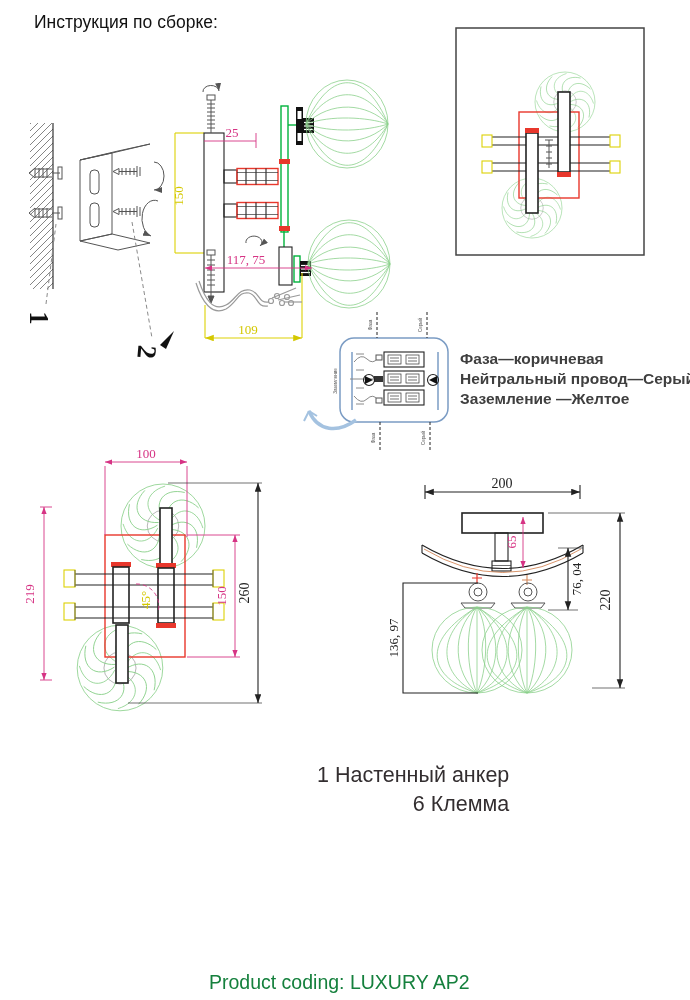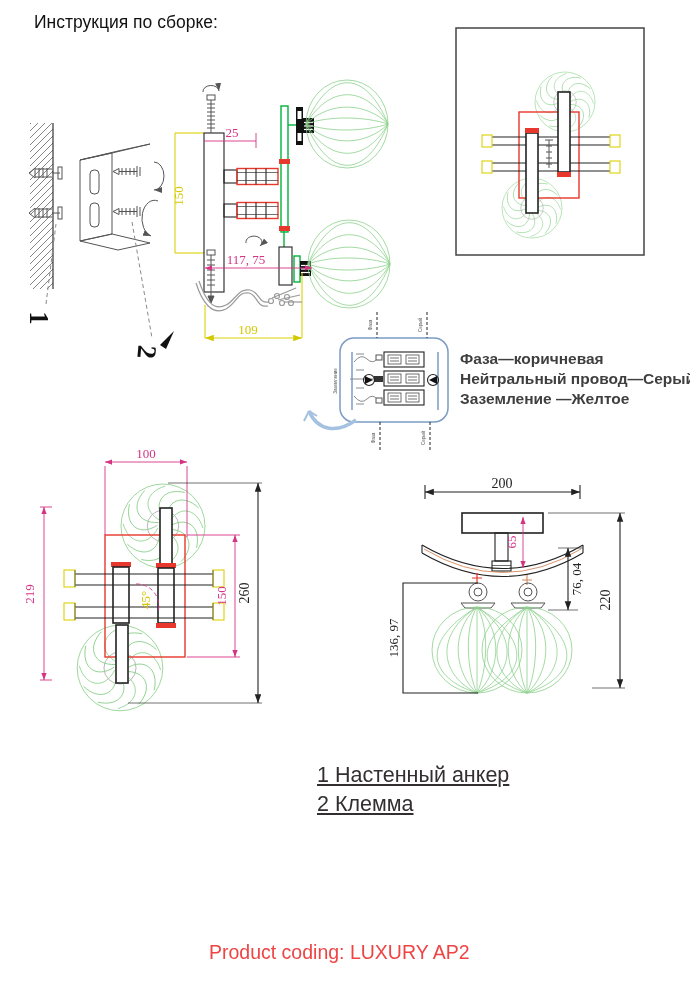--- a/index.html
+++ b/index.html
@@ -1,17 +1,17 @@
 <!DOCTYPE html>
 <html><head>
 <meta charset="utf-8">
 <style>
   html,body{margin:0;padding:0;background:#fff;}
   #page{position:relative;width:690px;height:1000px;background:#fff;overflow:hidden;
-        font-family:"Liberation Sans",sans-serif;}
+        font-family:"Liberation Sans",sans-serif;text-align:right;}
   svg{position:absolute;left:0;top:0;}
   .k   {stroke:#222;fill:none;stroke-width:1.1;}
   .k2  {stroke:#222;fill:none;stroke-width:1.6;}
   .thin{stroke:#333;fill:none;stroke-width:.7;}
   .gray{stroke:#8a8a8a;fill:none;stroke-width:1;}
   .pen {stroke:#555;fill:none;stroke-width:1;}
   .dash{stroke-dasharray:4 3;}
   .mag {stroke:#d63384;fill:none;stroke-width:.9;}
   .magt{fill:#d63384;}
   .yel {stroke:#ddd104;fill:none;stroke-width:1.1;}
@@ -25,22 +25,22 @@
   .cab {stroke:#9a9a9a;fill:none;stroke-width:1.2;}
   .wht {fill:#fff;}
   .blk {fill:#111;stroke:none;}
   text{fill:#222;}
   .dimt{font-family:"Liberation Serif",serif;font-size:13px;}
   .dimb{font-family:"Liberation Serif",serif;font-size:14px;}
   .tiny{font-family:"Liberation Sans",sans-serif;font-size:4.5px;fill:#555;}
   .callout{font-family:"Liberation Serif",serif;font-size:27px;font-weight:bold;fill:#111;}
   .wiretxt{font-family:"Liberation Sans",sans-serif;font-size:15.5px;font-weight:600;fill:#3f3f3f;}
   .title{position:absolute;left:34px;top:12px;font-size:17.5px;color:#111;}
-  .parts{position:absolute;left:317px;top:761px;font-size:21.5px;line-height:28.5px;color:#332e30;text-decoration:underline;}
-  .pcode{position:absolute;left:209px;top:941px;font-size:19.5px;color:#ef4444;}
+  .parts{position:absolute;left:317px;top:761px;font-size:21.5px;line-height:28.5px;color:#332e30;}
+  .pcode{position:absolute;left:209px;top:971px;font-size:19.5px;color:#15803d;}
 </style>
 </head>
 <body>
 
 <div id="page">
 
   <div class="title">Инструкция по сборке:</div>
 
   <svg width="690" height="1000" viewBox="0 0 690 1000">
     <defs>
@@ -487,17 +487,17 @@
         <line x1="548" y1="513" x2="625" y2="513" class="thin"></line>
         <line x1="592" y1="688" x2="625" y2="688" class="thin"></line>
         <line x1="620" y1="513" x2="620" y2="688" class="k" stroke-width=".9" marker-start="url(#aB)" marker-end="url(#aB)"></line>
         <text class="dimb" text-anchor="middle" x="610" y="600" transform="rotate(-90 610 600)">220</text>
       </g>
     </g>
   </svg>
 
   <div class="parts">
     <div>1 Настенный анкер</div>
-    <div>2 Клемма</div>
+    <div>6 Клемма</div>
   </div>
 
   <div class="pcode">Product coding: LUXURY AP2</div>
 </div>
 
 </body></html>

